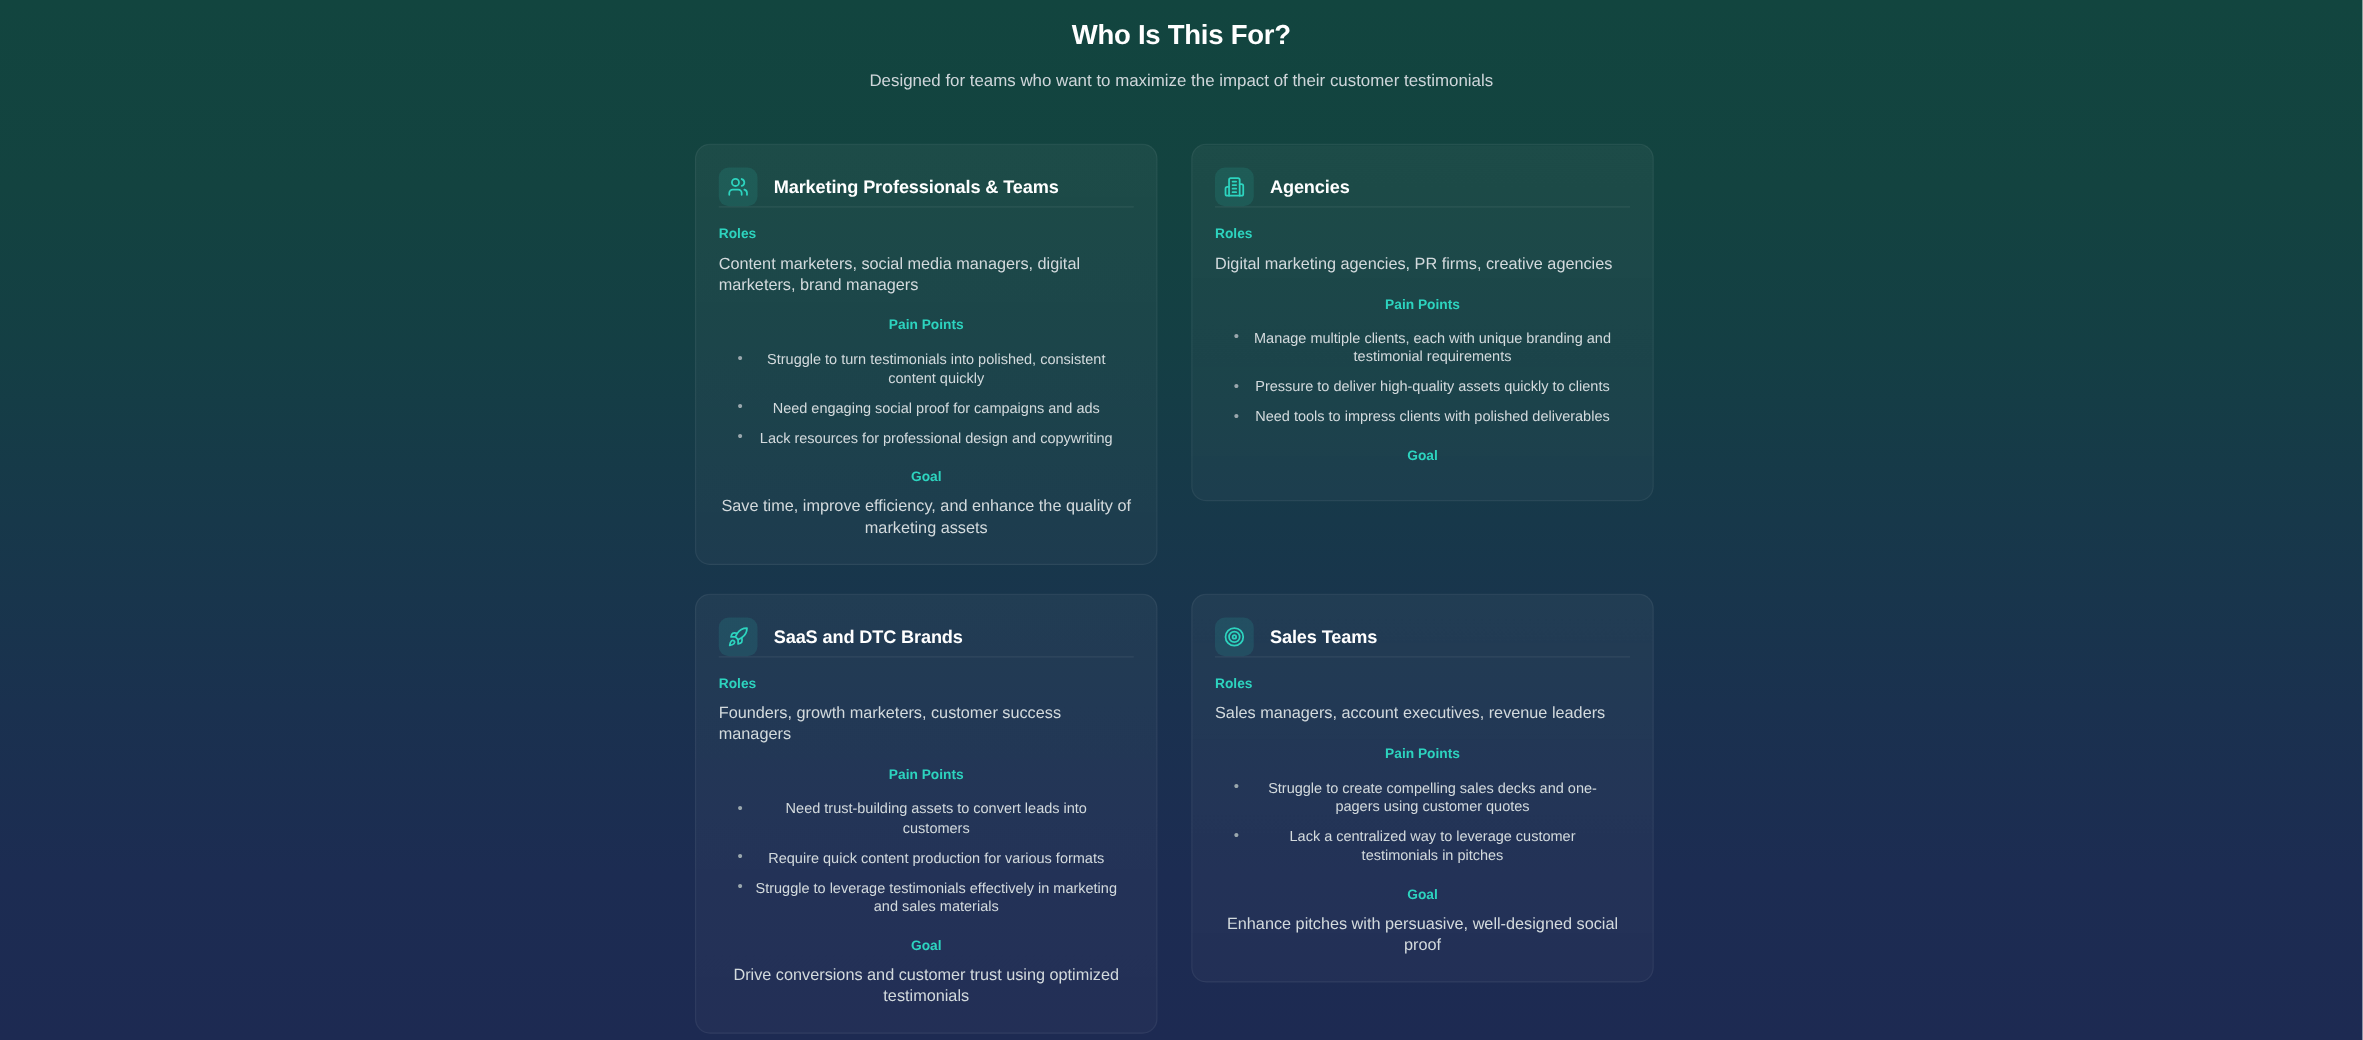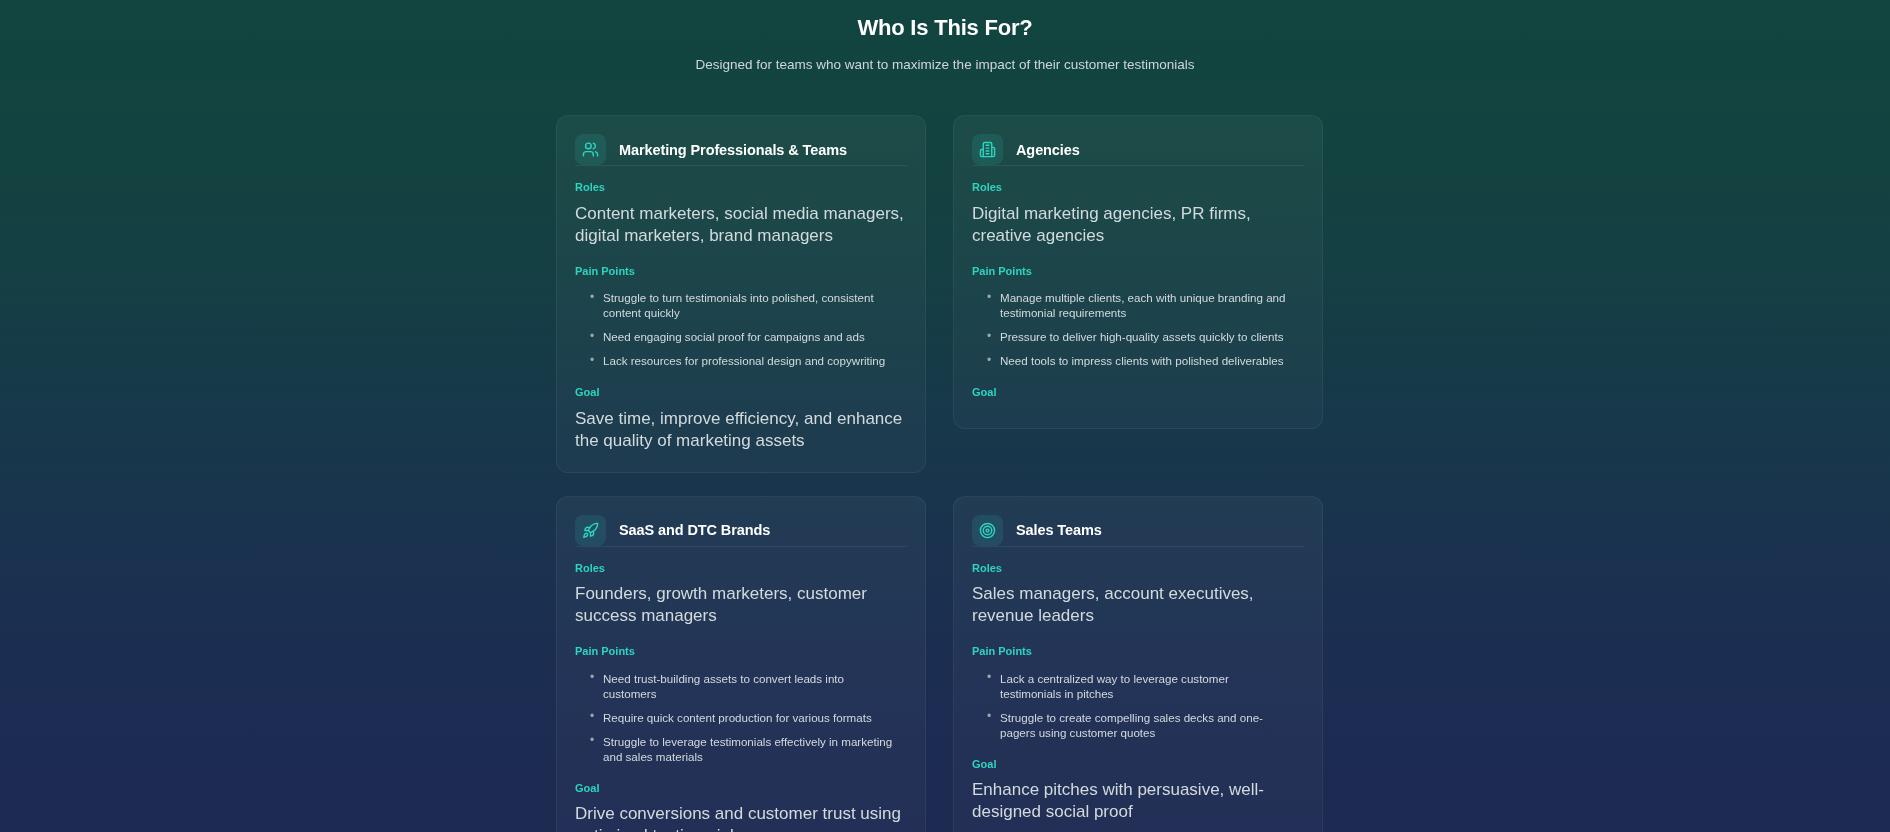--- a/index.html
+++ b/index.html
@@ -111,24 +111,24 @@
   .section { margin-bottom: 0; }
 
   .section-label {
     font-size: 11px;
     font-weight: 700;
     color: #2dd4bf;
     line-height: 1.3;
     margin-bottom: 8px;
   }
 
-  .section + .section { margin-top: 17px; }
+  .section + .section { margin-top: 17px; text-align: center; }
 
   .section-text {
-    font-size: 17px;
+    font-size: 13px;
     line-height: 1.30;
     color: #d3dadd;
   }
 
   ul.bullets {
     list-style: none;
     margin: 12px;
     padding: 0;
   }
 
@@ -272,22 +272,22 @@
         <div class="card-title">Sales Teams</div>
       </div>
       <div class="card-body">
         <div class="section">
           <div class="section-label">Roles</div>
           <div class="section-text">Sales managers, account executives, revenue leaders</div>
         </div>
         <div class="section">
           <div class="section-label">Pain Points</div>
           <ul class="bullets">
+            <li>Struggle to create compelling sales decks and one-pagers using customer quotes</li>
             <li>Lack a centralized way to leverage customer testimonials in pitches</li>
-            <li>Struggle to create compelling sales decks and one-pagers using customer quotes</li>
           </ul>
         </div>
         <div class="section">
           <div class="section-label">Goal</div>
           <div class="section-text">Enhance pitches with persuasive, well-designed social proof</div>
         </div>
       </div>
     </div>
 
   </div>

